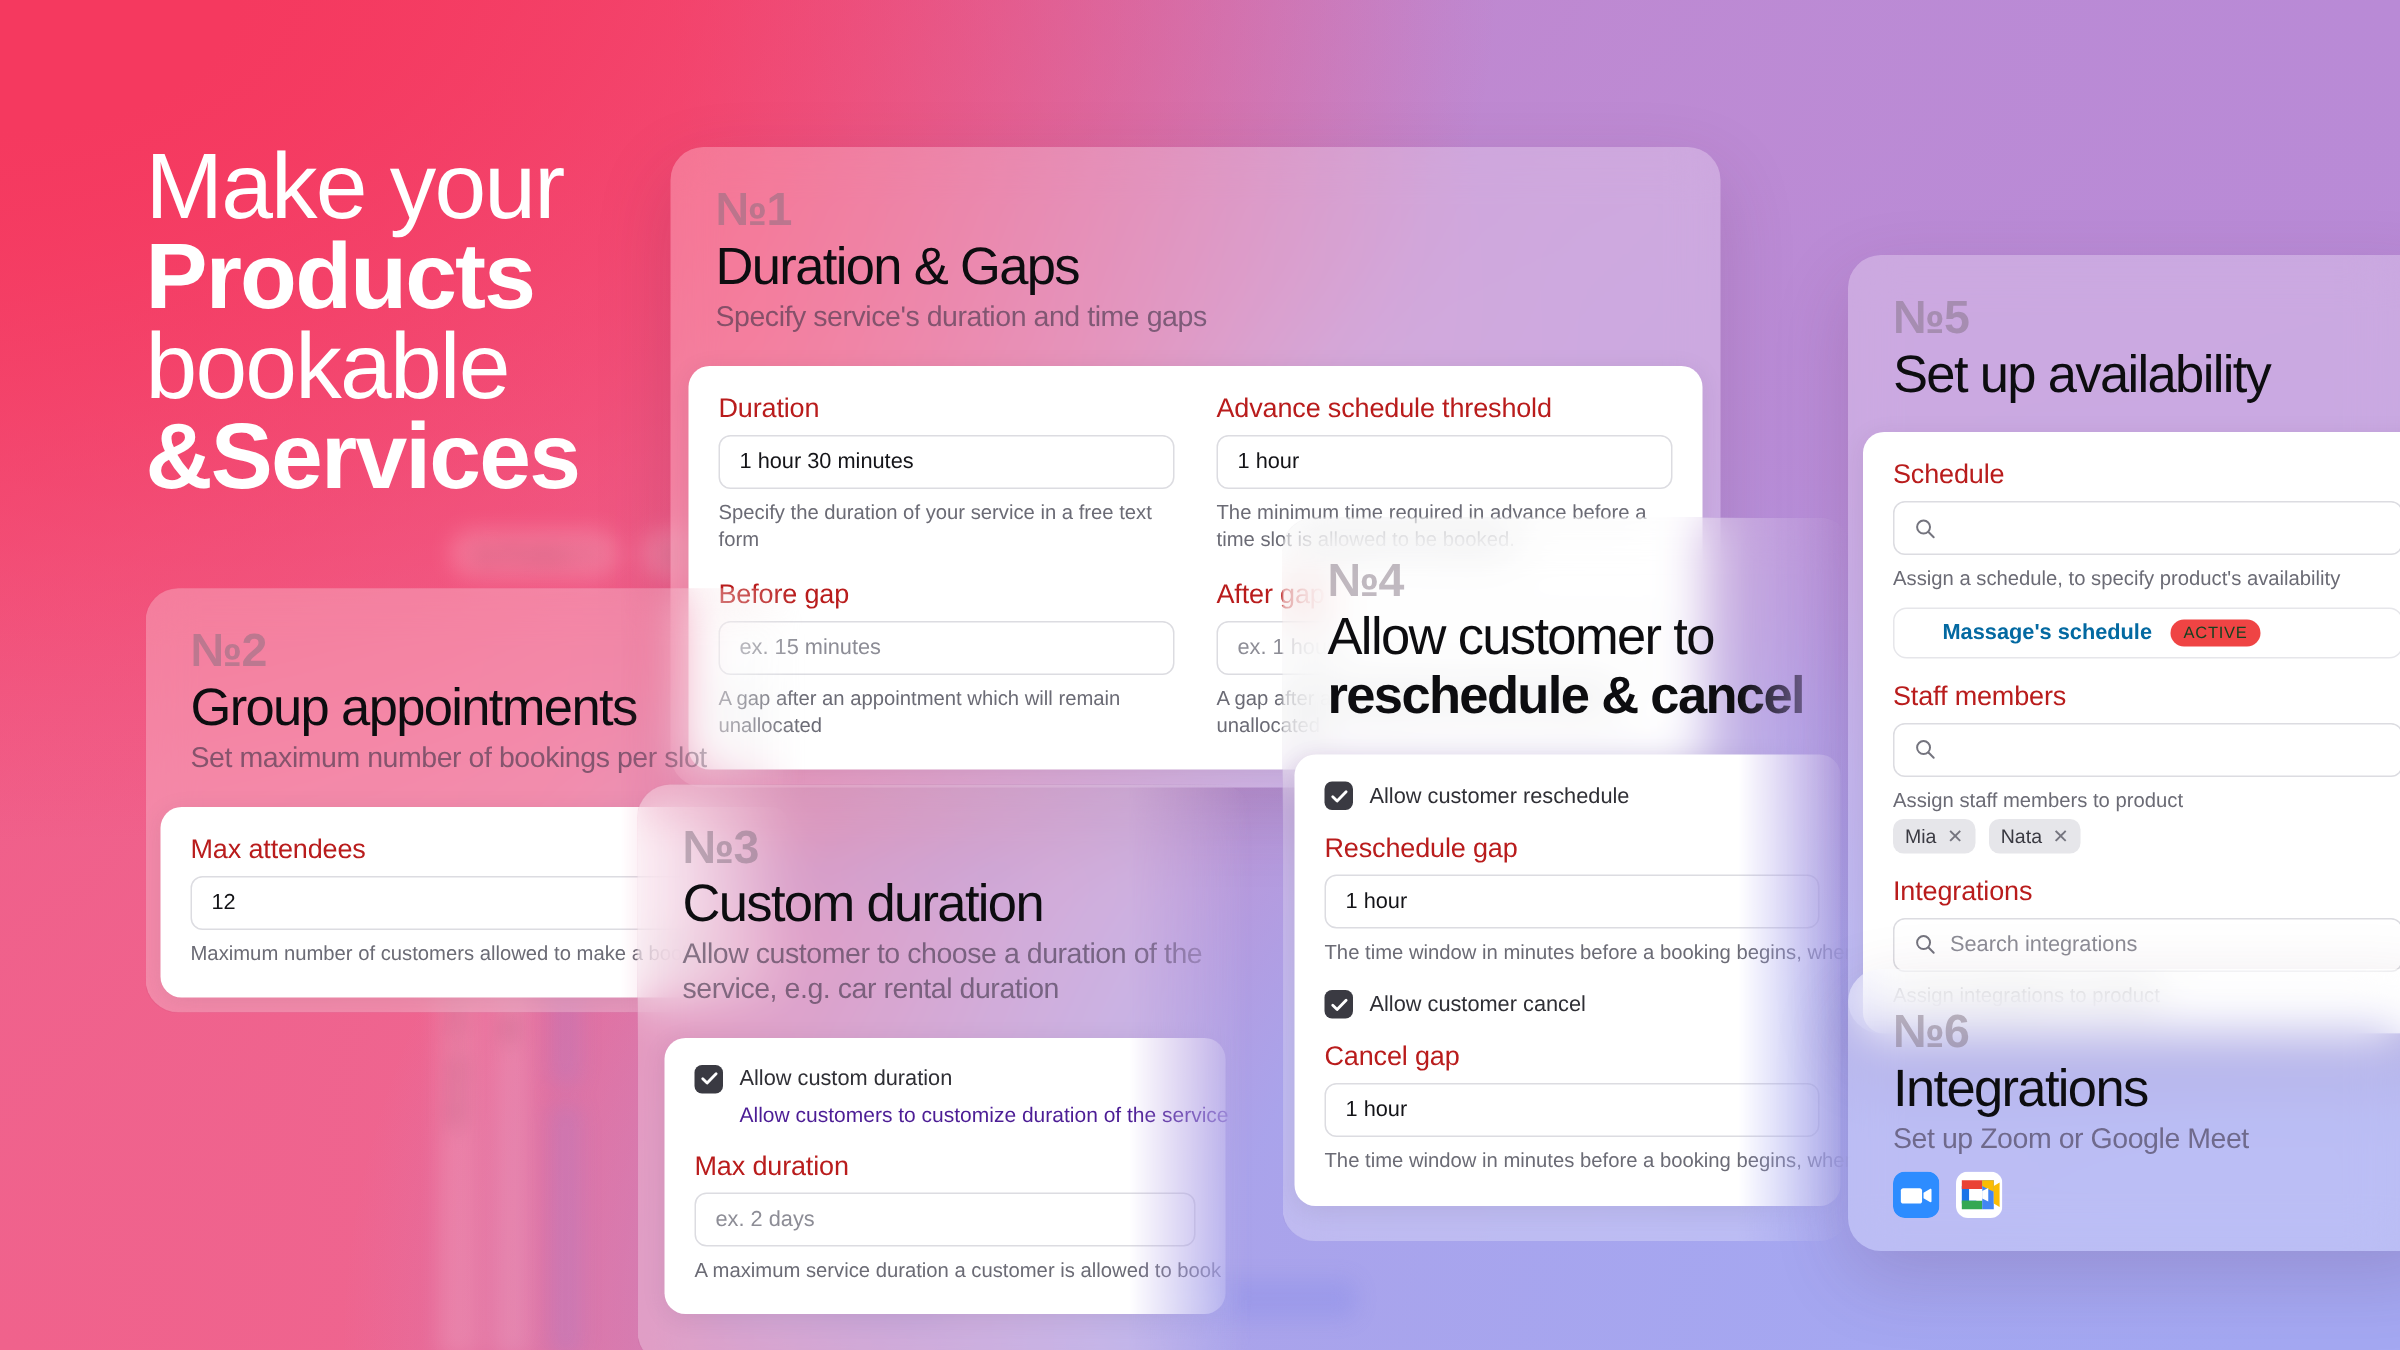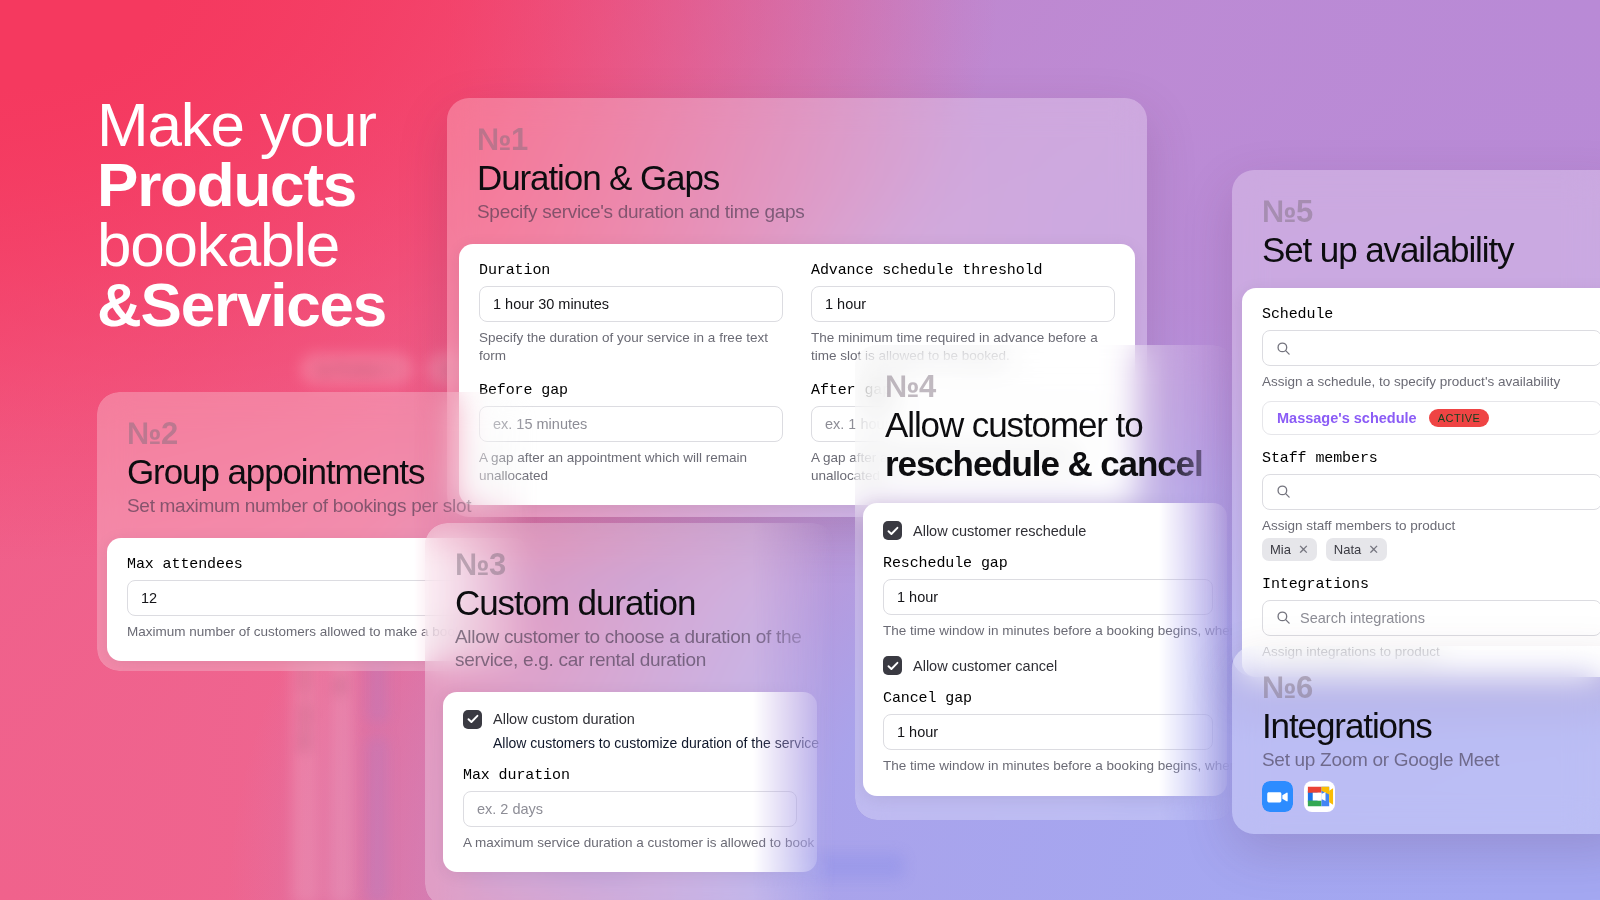--- a/index.html
+++ b/index.html
@@ -107,23 +107,22 @@
 
   
   .panel {
     background: #ffffff;
     border-radius: 14px;
     padding: 18px 20px 20px 20px;
     box-shadow: 0 3px 16px rgba(60,30,60,0.09);
   }
   .fgrid { display: grid; grid-template-columns: 1fr 1fr; column-gap: 28px; row-gap: 16px; }
   .field-label {
-    font-size: 15px; color: #000000; margin-bottom: 7px;
+    font-size: 18px; color: #b91c1c; margin-bottom: 7px;
     letter-spacing: -0.1px;
-    font-family: Liberation Mono, monospace;
   }
   .input {
     height: 36px;
     border: 1px solid #dcdce1;
     border-radius: 8px;
     display: flex; align-items: center;
     padding: 0 13px;
     font-size: 14.5px;
     color: #141418;
     background: #fff;
@@ -136,32 +135,32 @@
 
   .cbrow { display: flex; align-items: center; gap: 11px; }
   .cbox {
     width: 19px; height: 19px; border-radius: 5px;
     background: #3a3a42;
     display: flex; align-items: center; justify-content: center;
     flex: 0 0 auto;
   }
   .cbox svg { width: 12px; height: 12px; }
   .cblabel { font-size: 14.5px; color: #2f2f35; }
-  .cbhint { font-size: 14px; color: #0f172a; margin: 6px 0 0 30px; }
+  .cbhint { font-size: 14px; color: #4c1d95; margin: 6px 0 0 30px; }
 
   .srch { display: flex; align-items: center; gap: 9px; }
   .srch svg { width: 15px; height: 15px; flex: 0 0 auto; }
   .srch .ph { font-size: 14.5px; color: #8d8d96; }
 
   .listrow {
     border: 1px solid #e6e6ea; border-radius: 9px;
     height: 34px; display: flex; align-items: center; gap: 12px;
     padding: 0 14px;
   }
-  .listrow .nm { font-size: 14.5px; font-weight: 700; color: #8b5cf6; }
+  .listrow .nm { font-size: 14.5px; font-weight: 700; color: #0369a1; margin-left: 18px; }
   .badge {
     font-size: 11px; font-weight: 400; letter-spacing: .5px;
     background: #ef4444; color: #14421f;
     border-radius: 11px; padding: 3px 9px;
   }
   .chips { display: flex; gap: 9px; margin-top: 3px; }
   .chip {
     display: flex; align-items: center; gap: 7px;
     background: #e6e6ea; border-radius: 7px;
     height: 23px; padding: 0 8px;

